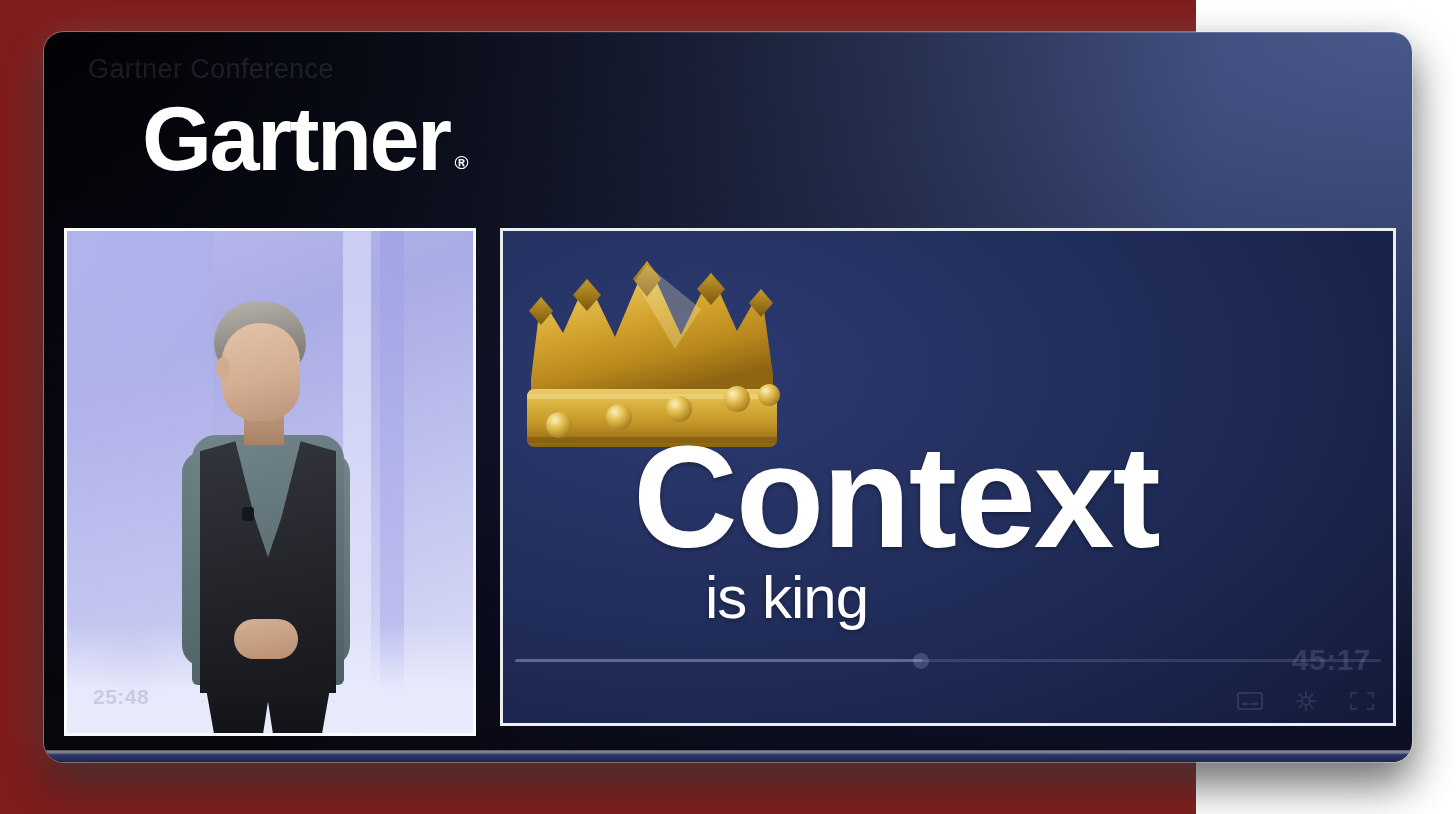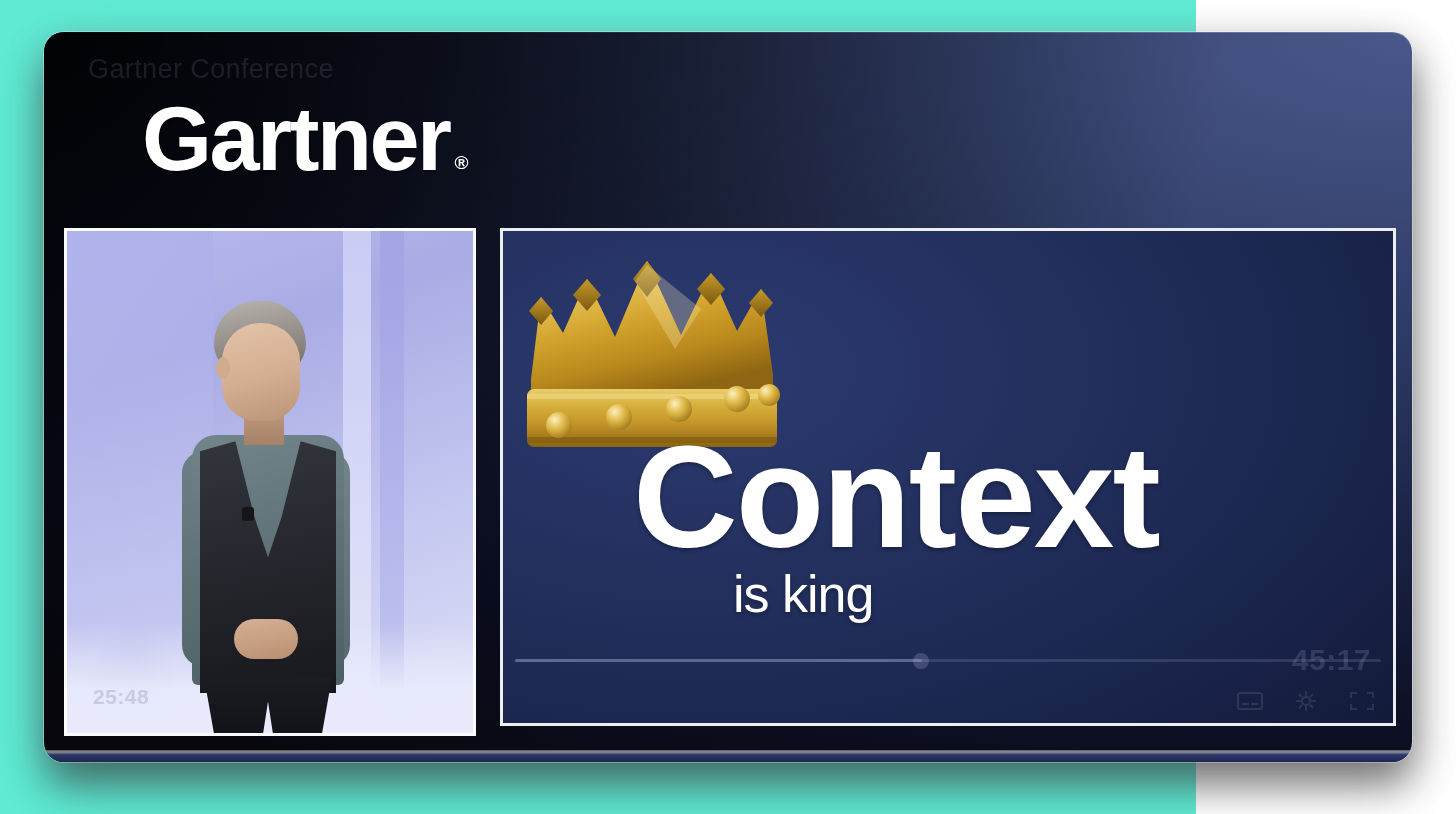--- a/index.html
+++ b/index.html
@@ -11,21 +11,21 @@
     height: 814px;
     overflow: hidden;
     font-family: "Liberation Sans", sans-serif;
   }
 
   
   #stage {
     position: relative;
     width: 1196px;
     height: 814px;
-    background: #5eead4;
+    background: #7f1d1d;
   }
 
   
   #player-shadow {
     position: absolute;
     left: 52px;
     top: 46px;
     width: 1360px;
     height: 726px;
     border-radius: 22px;
@@ -240,26 +240,26 @@
   }
   #headline-main {
     font-size: 145px;
     font-weight: bold;
     color: #ffffff;
     line-height: .92;
     letter-spacing: -2px;
     text-shadow: 0 2px 4px rgba(0,0,0,.35);
   }
   #headline-sub {
-    font-size: 52px;
+    font-size: 60px;
     font-weight: 400;
     color: #ffffff;
     line-height: 1;
     margin-top: 4px;
-    margin-left: 100px;
+    margin-left: 72px;
     letter-spacing: -1px;
     text-shadow: 0 2px 4px rgba(0,0,0,.3);
   }
 
   
   #controls-overlay {
     position:absolute;
     left: 0; right: 0; bottom: 0;
     height: 120px;
     pointer-events:none;

